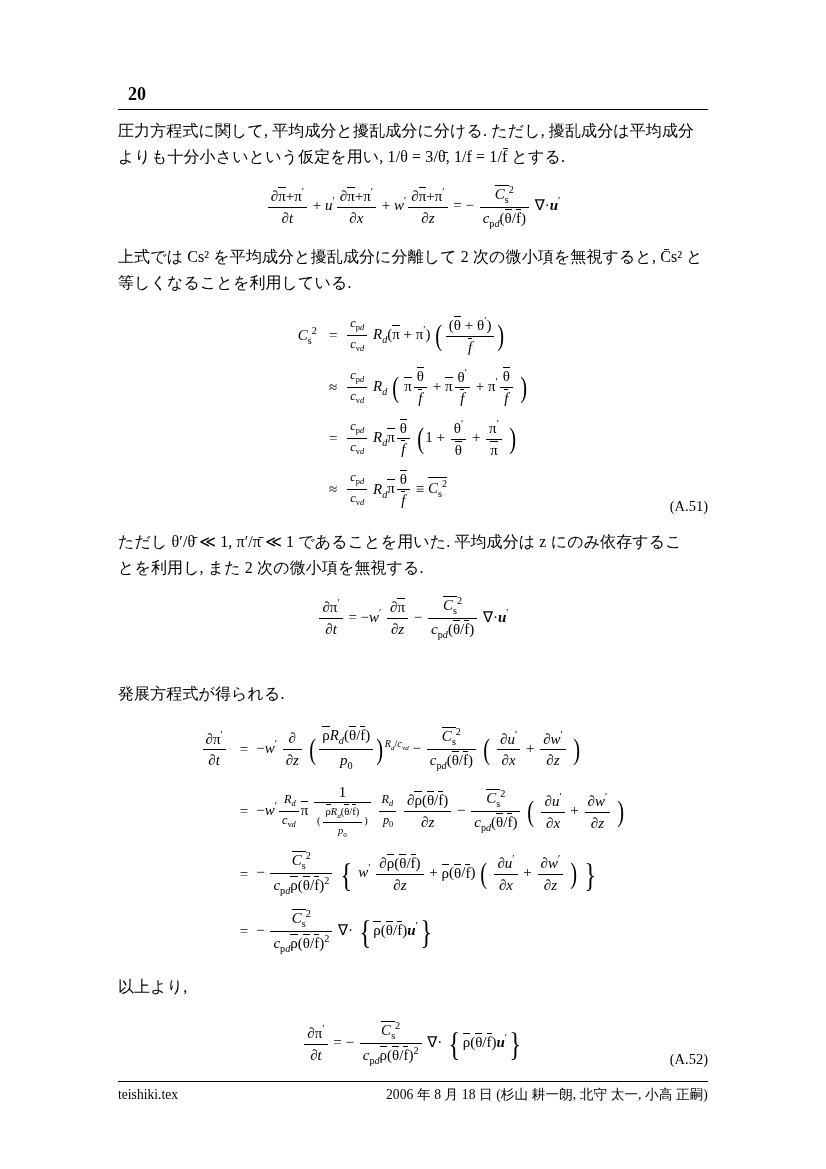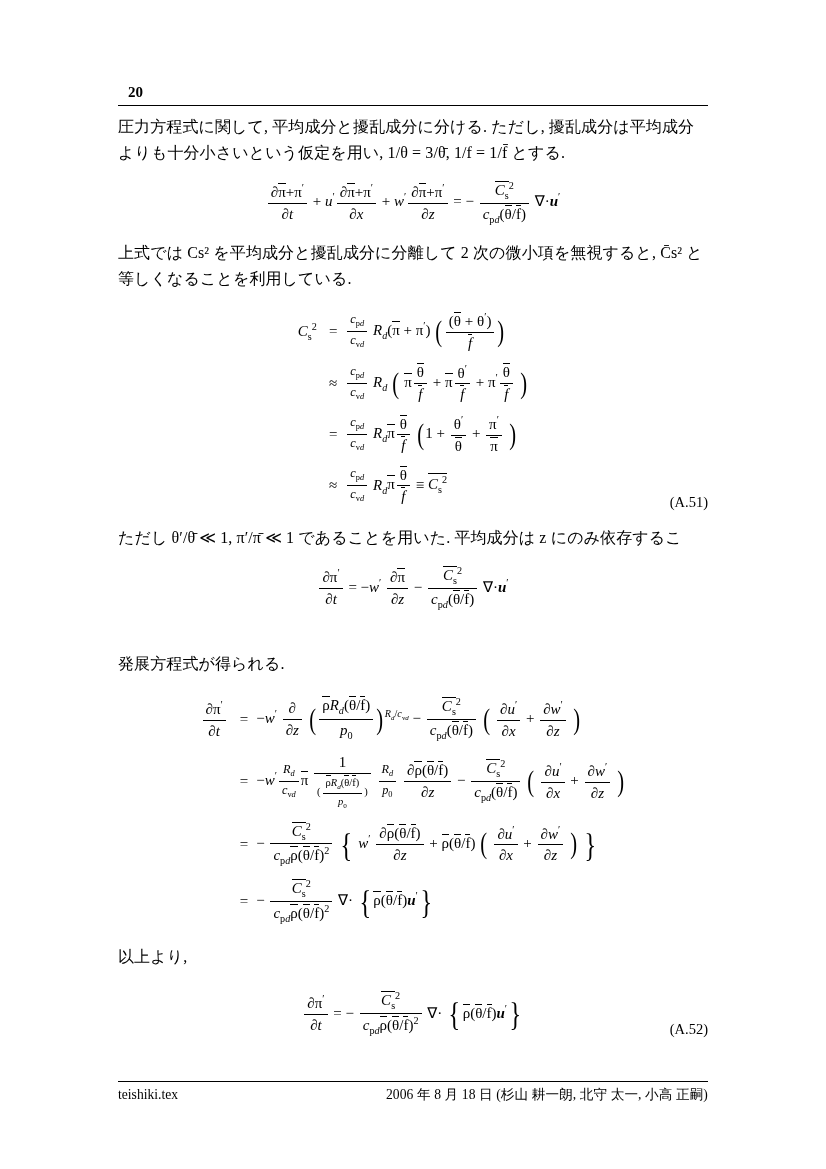--- a/index.html
+++ b/index.html
@@ -37,21 +37,21 @@
     font-size: 14.5px;
     padding-bottom: 4px;
     border-bottom: 1.1px solid #000;
   }
   .header-title {
     white-space: nowrap;
     letter-spacing: 0.2px;
   }
   .header-page {
     font-weight: bold;
-    font-size: 15px;
+    font-size: 18px;
     padding-left: 10px;
   }
 
   
   p.para {
     font-size: 16px;
     line-height: 1.62;
     margin: 8px 0 6px 0;
     text-align: justify;
     letter-spacing: 0.1px;
@@ -95,21 +95,21 @@
     display: block;
     padding: 0 3px 1px 3px;
     border-bottom: 1px solid #000;
     line-height: 1.25;
   }
   .frac > .den {
     display: block;
     padding: 1px 3px 0 3px;
     line-height: 1.25;
   }
-  .small { font-size: 0.82em; }
+  .small { font-size: 0.82em; text-align: right; }
   .xsmall { font-size: 0.7em; }
   sup.sp { font-size: 0.68em; vertical-align: super; }
   sub.sb { font-size: 0.68em; vertical-align: sub; }
   .ov {
     display: inline-block;
     border-top: 1px solid #000;
     padding-top: 1px;
     line-height: 1.05;
   }
   .bigparen {
@@ -226,20 +226,21 @@
             ≡ <span class="ov"><span class="mi">C</span><sub class="sb">s</sub><sup class="sp">2</sup></span>
           </td>
         </tr>
       </tbody>
         </table>
       <div class="tag">(A.51)</div>
     </div>
 
     <p class="para">
       <span>ただし θ′/θ̄ ≪ 1, π′/π̄ ≪ 1 であることを用いた. 平均成分は z にのみ依存するこ</span><br>
+      <span>とを利用し, また 2 次の微小項を無視する.</span>
     </p>
 
     <div class="eqblock eq-center">
       <span class="nb">
         <span class="frac"><span class="num">∂π<sup class="sp">′</sup></span><span class="den">∂<span class="mi">t</span></span></span>
         = −<span class="mi">w</span><sup class="sp">′</sup>
         <span class="frac"><span class="num">∂<span class="ov">π</span></span><span class="den">∂<span class="mi">z</span></span></span>
         −
         <span class="frac">
           <span class="num"><span class="ov"><span class="mi">C</span><sub class="sb">s</sub></span><sup class="sp">2</sup></span>

